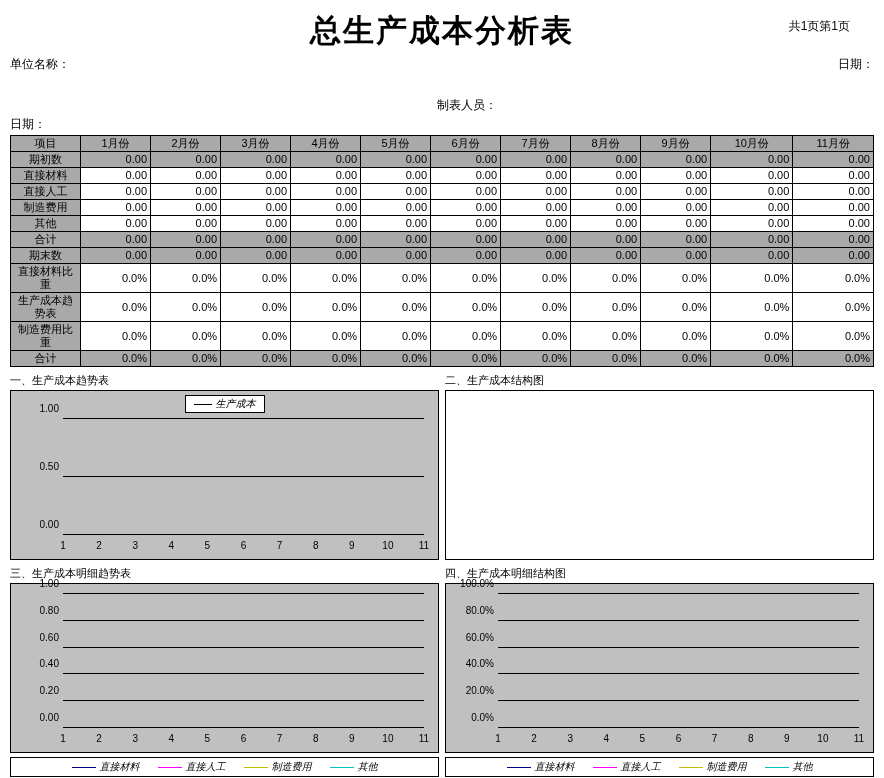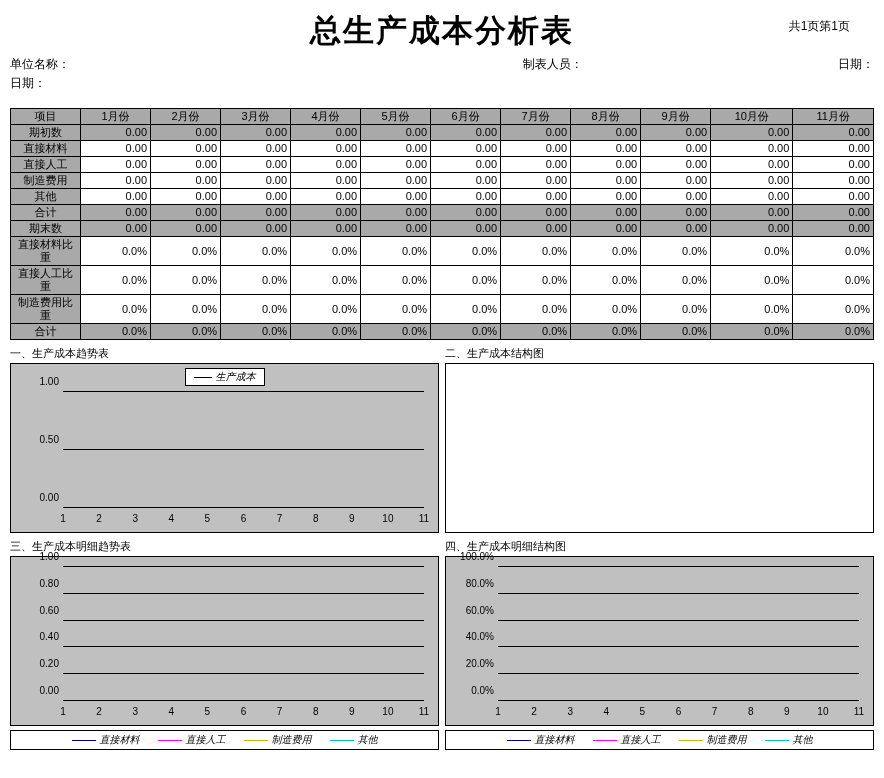--- a/index.html
+++ b/index.html
@@ -8,23 +8,23 @@
   font-size: 11px;
   background: #fff;
   width: 884px;
   padding: 10px;
 }
 .header-row { display: flex; align-items: center; position: relative; margin-bottom: 4px; }
 .title { flex: 1; text-align: center; font-size: 31px; font-weight: bold; letter-spacing: 2px; }
 .page-no { position: absolute; right: 24px; top: 8px; font-size: 12px; }
 .meta-row { display: flex; font-size: 12px; margin-top: 2px; }
 .meta-row > div { flex: 1; }
-.meta-row > div:nth-child(2){ text-align: right; padding-left: 110px;}
+.meta-row > div:nth-child(2){ text-align: center; padding-left: 110px; margin-top: 41px;}
 .meta-row > div:nth-child(3){ text-align: right; padding-left: 60px;}
-table { border-collapse: collapse; width: 100%; margin-top: 16px; }
+table { border-collapse: collapse; width: 100%; margin-top: 2px; }
 th, td { border: 1px solid #000; padding: 1px 3px; font-size: 11px; height: 15px; line-height: 13px; }
 th { background: #a9a9a9; font-weight: normal; text-align: center; }
 td.rowlabel { background: #a9a9a9; text-align: center; width: 70px; }
 td.val { text-align: right; }
 tr.shaded td.val { background: #a9a9a9; }
 .charts-row { display: flex; gap: 6px; margin-top: 4px; }
 .chart-col { flex: 1; }
 .chart-title { font-size: 11px; margin: 2px 0; }
 .chart-box {
   border: 1px solid #000;
@@ -217,21 +217,21 @@
         <td class="val">0.0%</td>
         <td class="val">0.0%</td>
         <td class="val">0.0%</td>
         <td class="val">0.0%</td>
         <td class="val">0.0%</td>
         <td class="val">0.0%</td>
         <td class="val">0.0%</td>
         <td class="val">0.0%</td>
       </tr>
       <tr>
-        <td class="rowlabel">直接人工比重</td>
+        <td class="rowlabel">生产成本趋势表</td>
         <td class="val">0.0%</td>
         <td class="val">0.0%</td>
         <td class="val">0.0%</td>
         <td class="val">0.0%</td>
         <td class="val">0.0%</td>
         <td class="val">0.0%</td>
         <td class="val">0.0%</td>
         <td class="val">0.0%</td>
         <td class="val">0.0%</td>
         <td class="val">0.0%</td>

